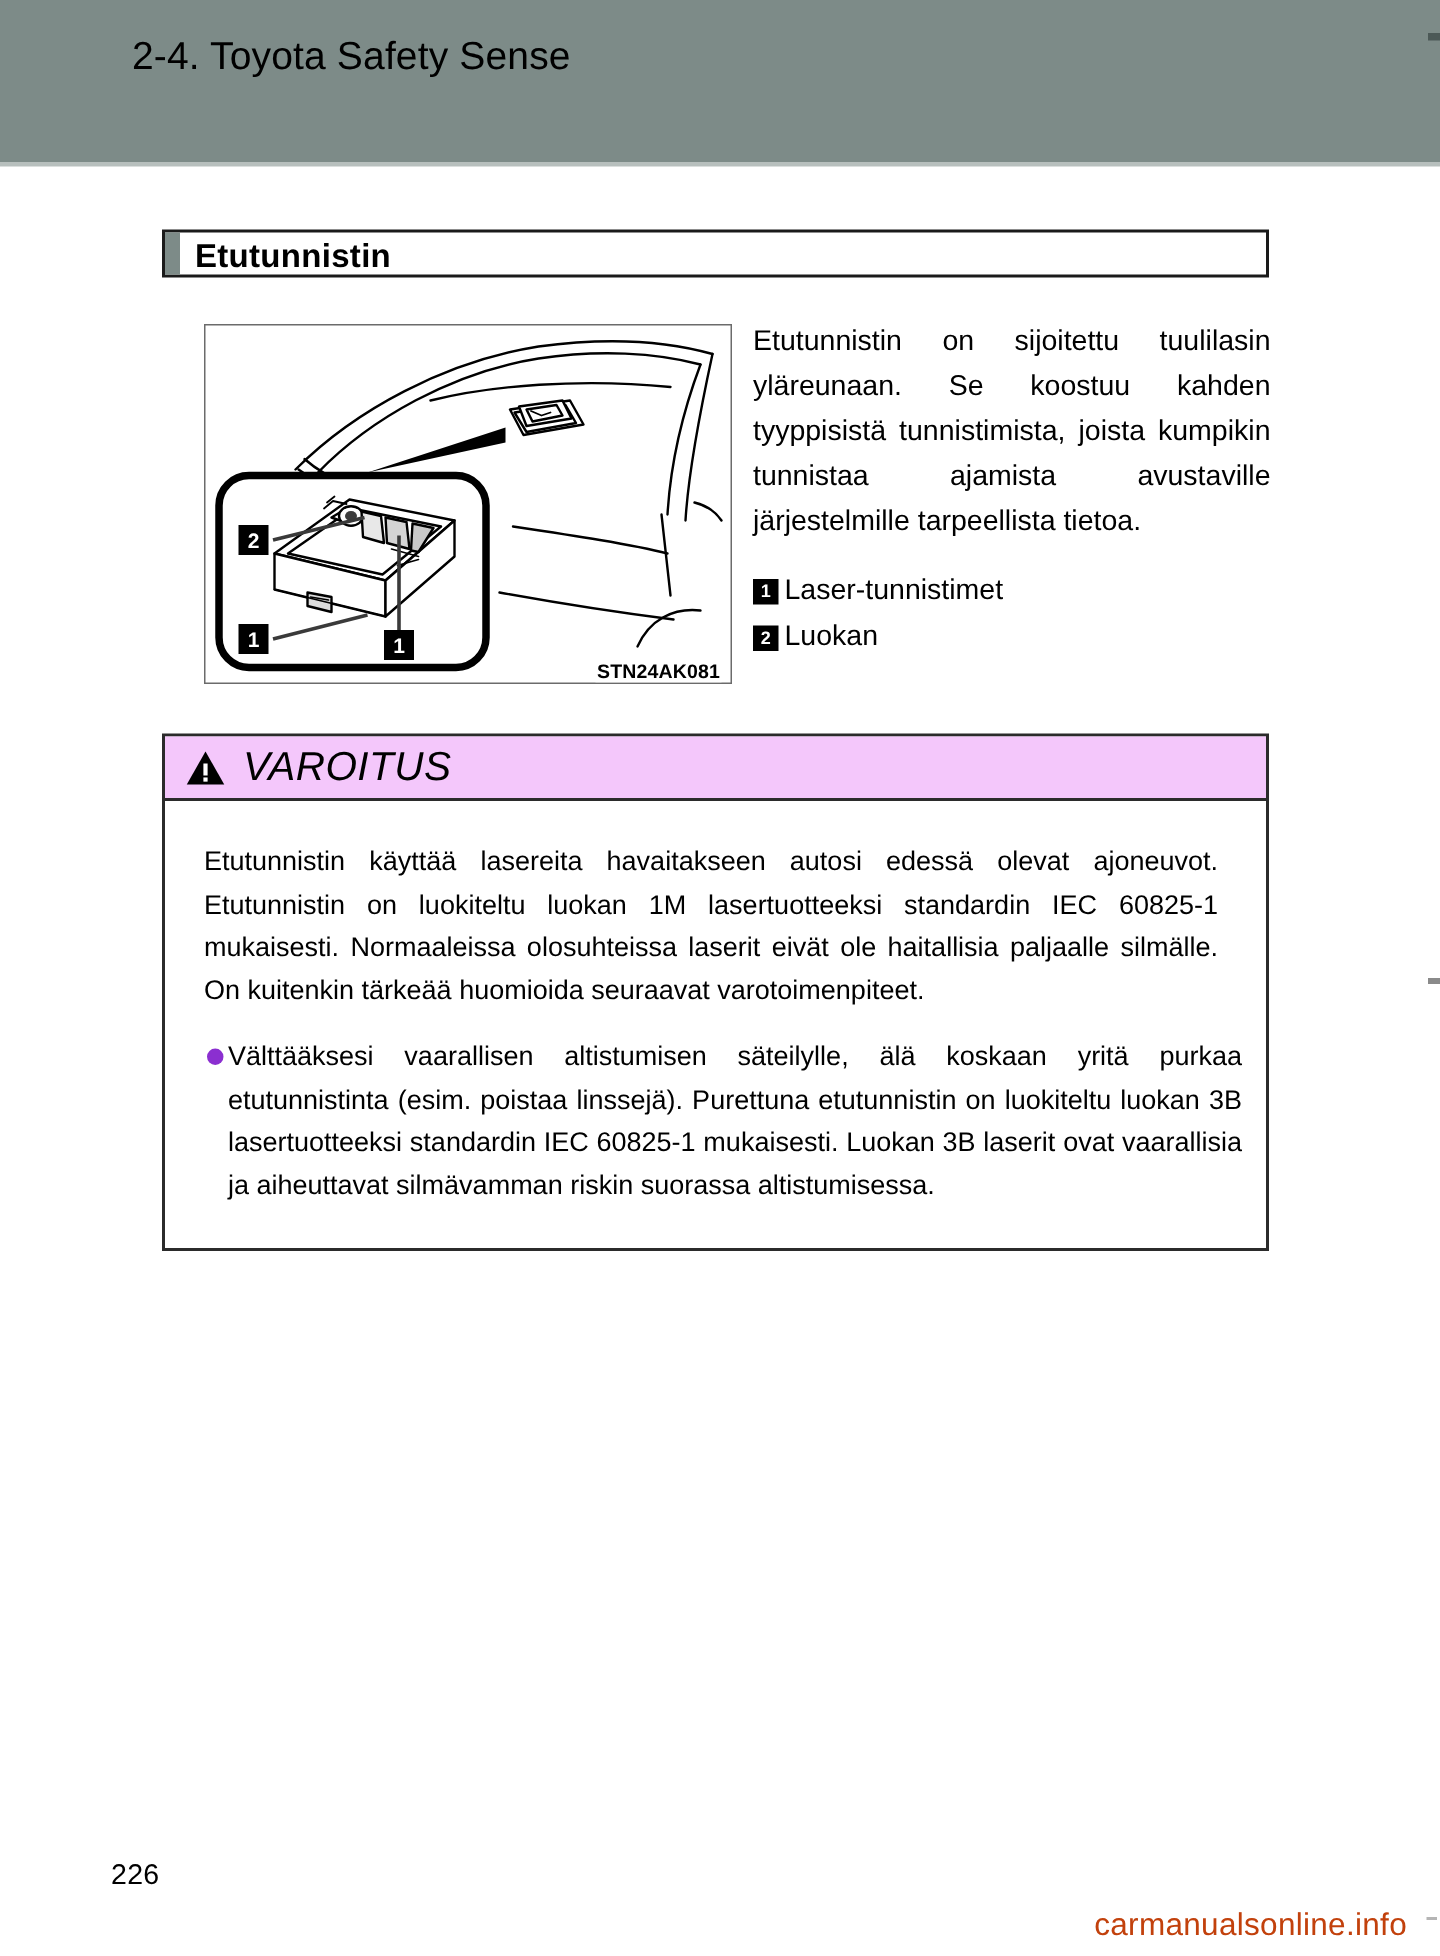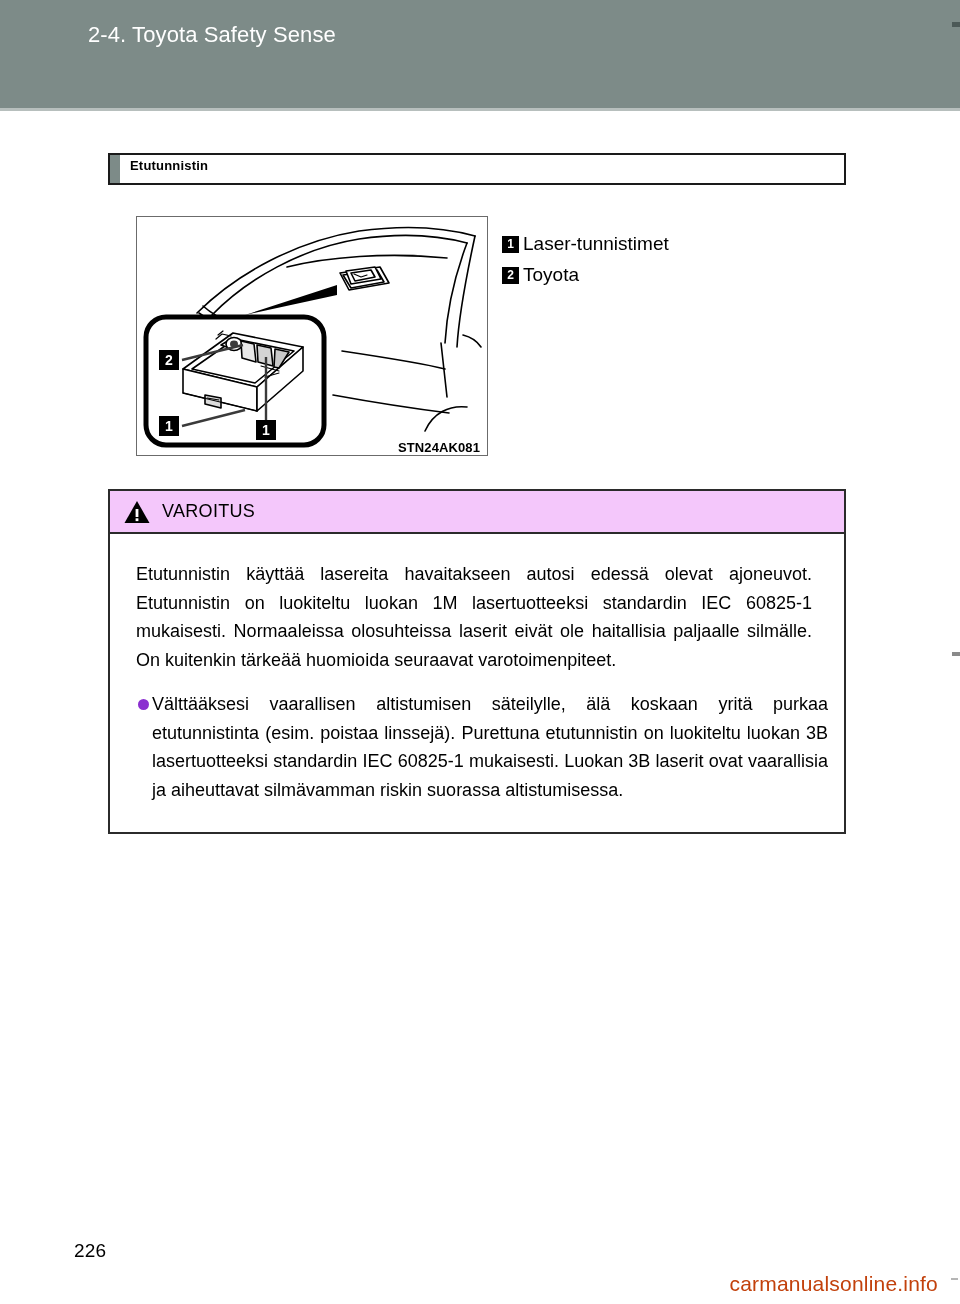--- a/index.html
+++ b/index.html
@@ -22,23 +22,23 @@
     left: 0;
     top: 0;
     width: 960px;
     height: 108px;
     background: #7d8b88;
   }
   .page-header-title {
     position: absolute;
     left: 88px;
     top: 22px;
-    font-size: 22px;
+    font-size: 26px;
     font-weight: 400;
-    color: #ffffff;
+    color: #000000;
     letter-spacing: 0.1px;
     white-space: nowrap;
   }
   .header-edge-tab {
     position: absolute;
     right: 0;
     top: 22px;
     width: 8px;
     height: 5px;
     background: #4c5957;
@@ -68,21 +68,21 @@
     left: 0;
     top: 0;
     width: 10px;
     height: 28px;
     background: #7d8b88;
   }
   .section-title-text {
     position: absolute;
     left: 20px;
     top: 3px;
-    font-size: 13px;
+    font-size: 22px;
     font-weight: bold;
     letter-spacing: 0.2px;
     white-space: nowrap;
   }
 
   
   .figure-frame {
     position: absolute;
     left: 136px;
     top: 216px;
@@ -170,22 +170,23 @@
     padding-left: 14px;
     box-sizing: border-box;
   }
   .warning-triangle {
     width: 26px;
     height: 24px;
     margin-right: 12px;
     flex: 0 0 auto;
   }
   .warning-head-text {
-    font-size: 18px;
+    font-size: 27px;
     letter-spacing: 0.3px;
+    font-style: italic;
   }
   .warning-body {
     padding: 10px 16px 28px 10px;
   }
   .warn-paragraph {
     font-size: 18px;
     line-height: 28.5px;
     text-align: justify;
     text-align-last: left;
     margin: 16px;
@@ -341,28 +342,29 @@
     </g>
     <g>
       <rect x="119" y="203" width="20" height="20" fill="#000000"></rect>
       <text x="129" y="218" font-family="Liberation Sans, sans-serif" font-size="14" font-weight="bold" fill="#ffffff" text-anchor="middle">1</text>
     </g>
   </svg>
   <div class="figure-code">STN24AK081</div>
 </div>
 
 <div class="intro-column">
+  <p class="intro-paragraph">Etutunnistin on sijoitettu tuulilasin yläreunaan. Se koostuu kahden tyyppisistä tunnistimista, joista kumpikin tunnistaa ajamista avustaville järjestelmille tarpeellista tietoa.</p>
   <ul class="legend-list">
     <li class="legend-item">
       <span class="num-badge">1</span>
       <span>Laser-tunnistimet</span>
     </li>
     <li class="legend-item">
       <span class="num-badge">2</span>
-      <span>Toyota</span>
+      <span>Luokan</span>
     </li>
   </ul>
 </div>
 
 <div class="warning-box">
   <div class="warning-head">
     <svg class="warning-triangle" viewBox="0 0 26 24">
       <polygon points="13,1 25.5,23 0.5,23" fill="#000000"></polygon>
       <rect x="11.6" y="9" width="2.8" height="8" fill="#ffffff"></rect>
       <rect x="11.6" y="18.3" width="2.8" height="2.8" fill="#ffffff"></rect>

